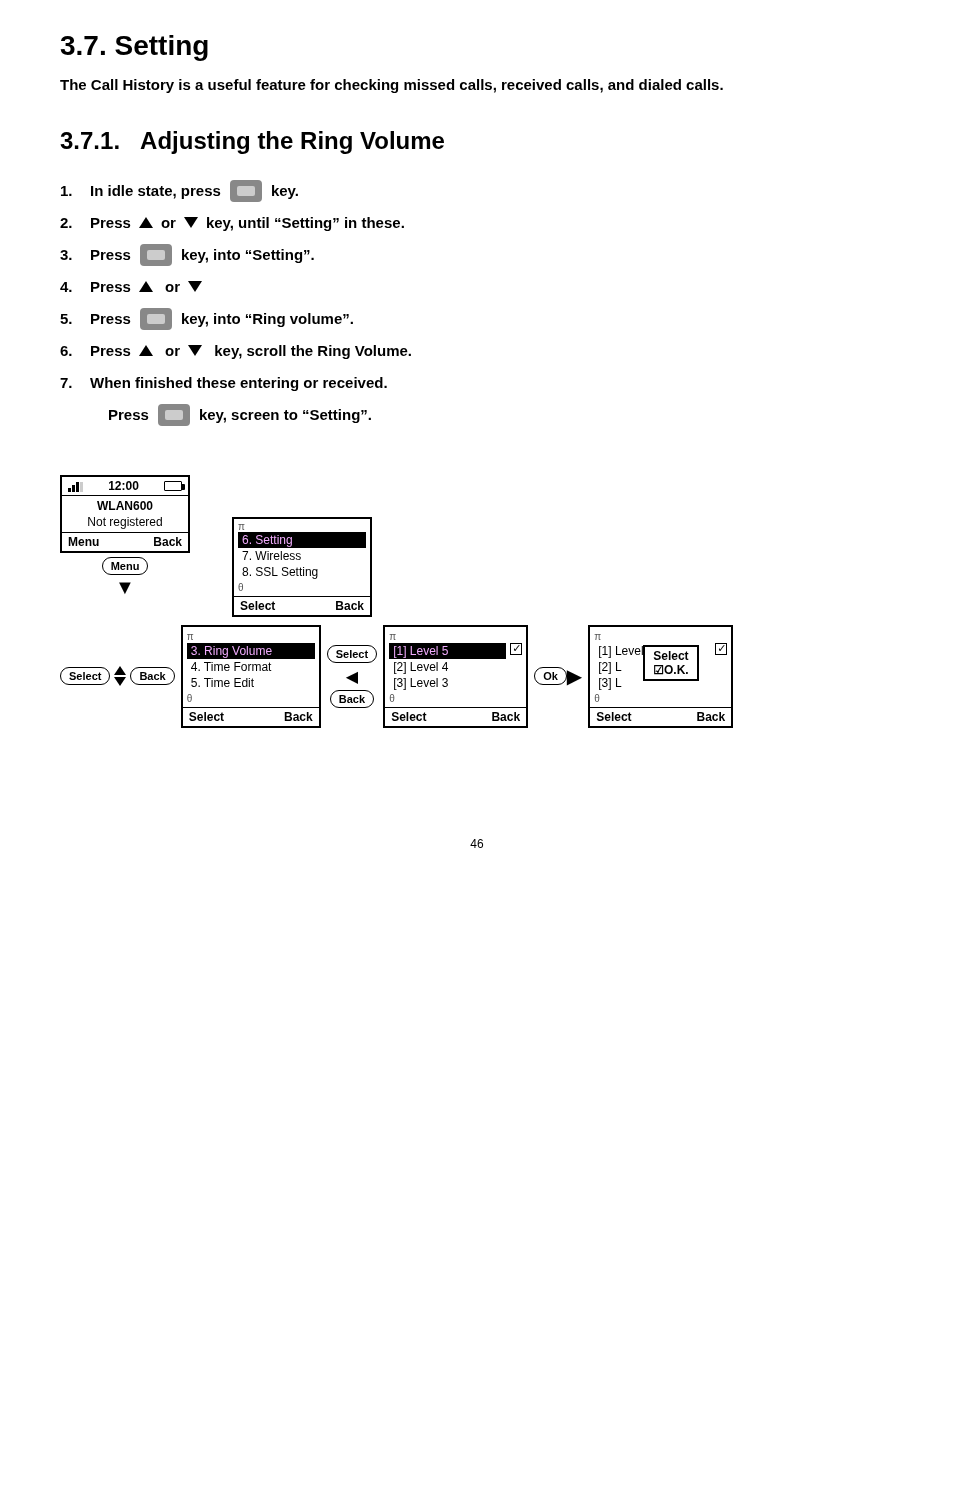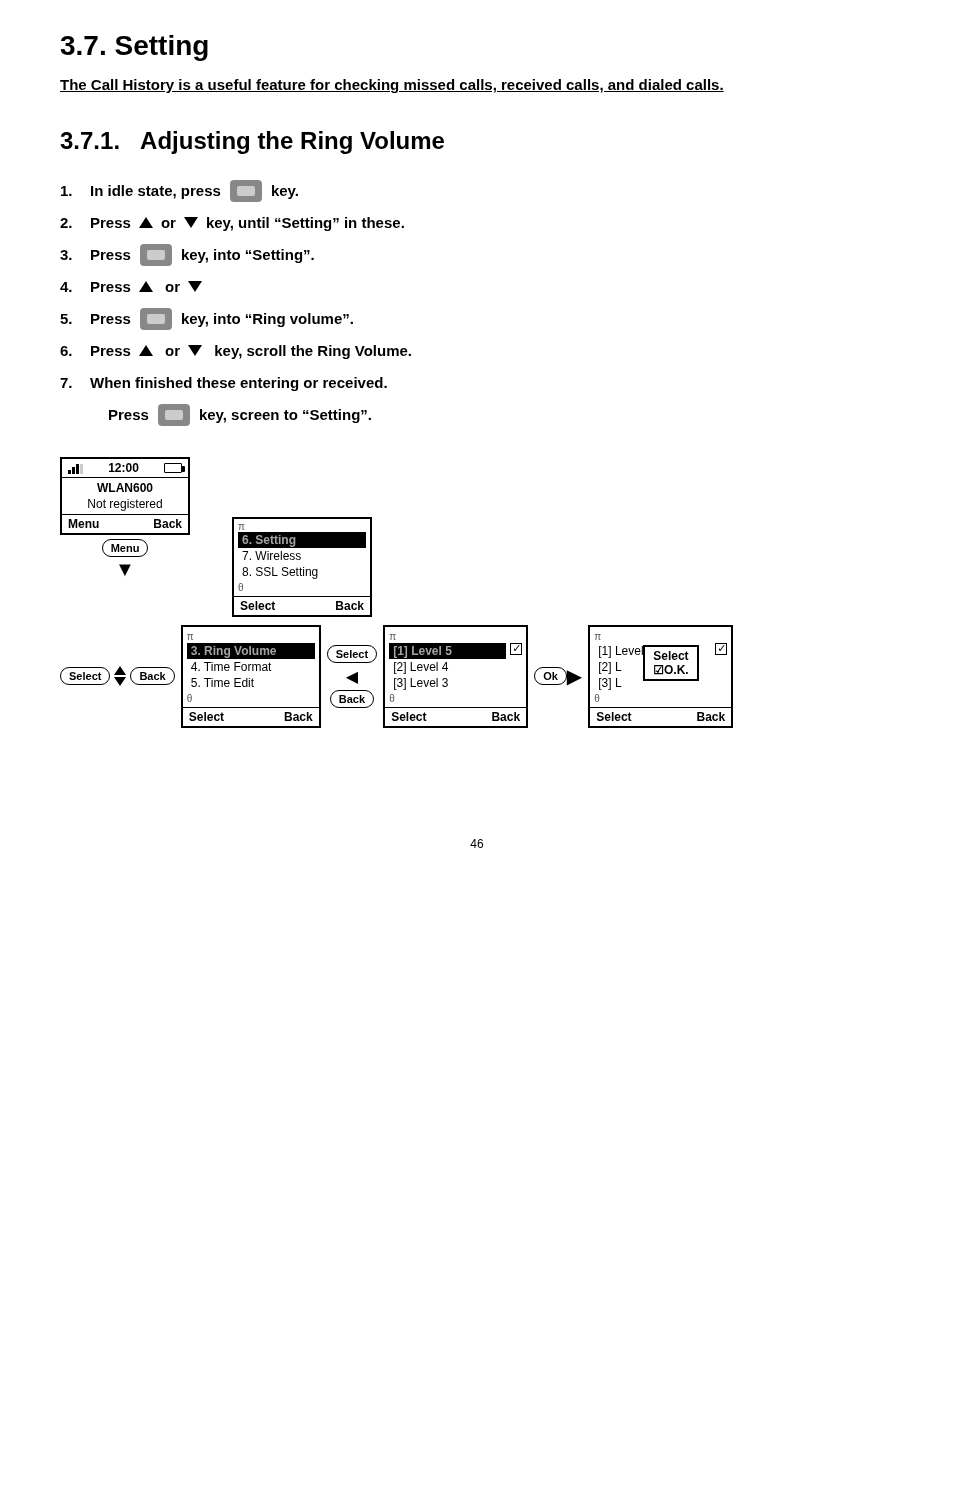--- a/index.html
+++ b/index.html
@@ -15,21 +15,20 @@
       font-size: 28px;
       font-weight: bold;
       margin-bottom: 12px;
       font-family: Arial, sans-serif;
     }
     p.section-desc {
       font-size: 15px;
       font-weight: bold;
       margin-bottom: 30px;
       line-height: 1.5;
-      text-decoration: underline;
     }
     h2.subsection-title {
       font-size: 24px;
       font-weight: bold;
       margin-bottom: 24px;
       font-family: Arial, sans-serif;
     }
     .steps {
       list-style: none;
       margin-bottom: 30px;
@@ -114,22 +113,22 @@
     .screen-body {
       padding: 2px 4px;
     }
     .screen-row {
       padding: 1px 4px;
       font-size: 12px;
       white-space: nowrap;
     }
     .screen-row.selected {
       background: #000;
-      color: #a3a3a3;
-      font-weight: bold;
+      color: #f0abfc;
+      font-weight: normal;
     }
     .screen-footer {
       border-top: 1px solid #000;
       display: flex;
       justify-content: space-between;
       padding: 2px 6px;
       font-size: 12px;
       font-weight: bold;
     }
     .flow-label {
@@ -306,21 +305,21 @@
 
   <li style="padding-left:48px;">
     <span>Press</span>
     <span class="key-icon"></span>
     <span>key, screen to “Setting”.</span>
   </li>
 </ol>
 
 <div class="diagrams-area">
 
-  <div style="display:flex; align-items:flex-start; gap:6px; margin-bottom: 8px;">
+  <div style="display:flex; align-items:center; gap:6px; margin-bottom: 8px;">
 
     <div style="display:flex; flex-direction:column; align-items:center;">
       <div class="screen" style="width:130px;">
         <div class="screen-header">
           <div class="status-icons">
             <div class="signal-icon">
               <div class="signal-bar" style="height:4px;"></div>
               <div class="signal-bar" style="height:7px;"></div>
               <div class="signal-bar" style="height:10px;"></div>
               <div class="signal-bar" style="height:10px; background:#ccc;"></div>

